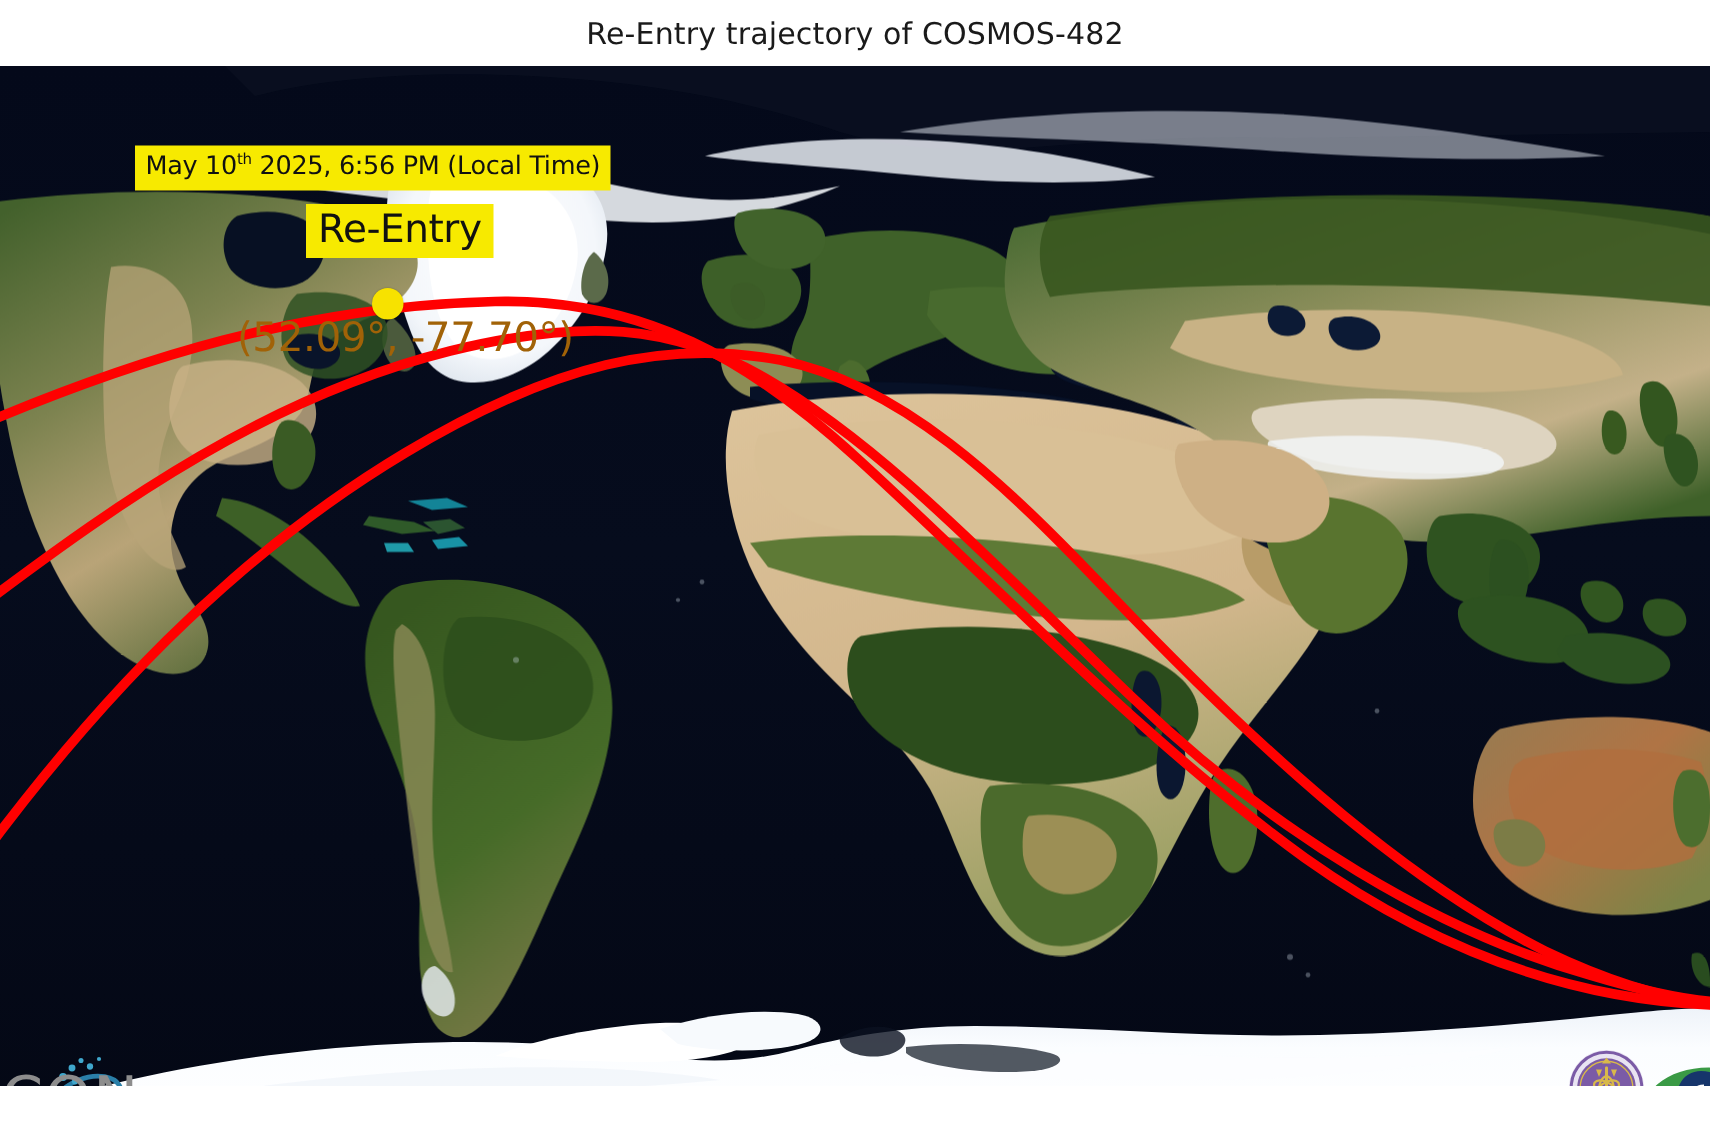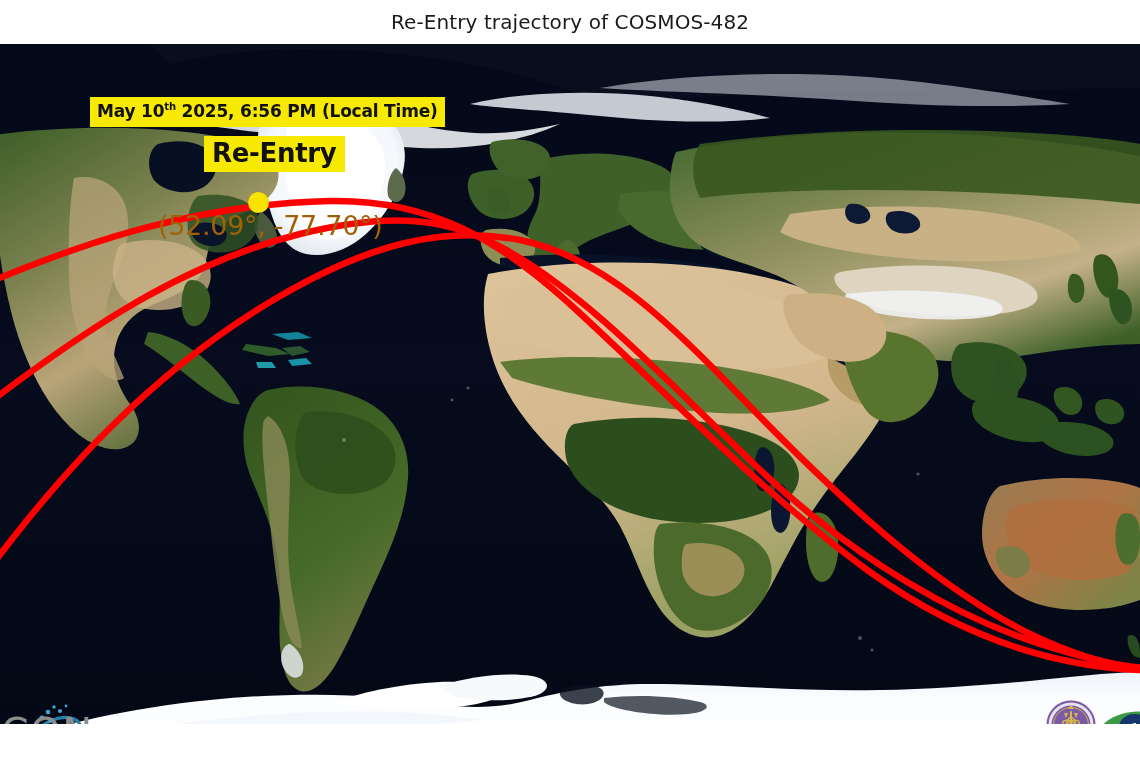--- a/index.html
+++ b/index.html
@@ -67,37 +67,37 @@
     position: absolute;
     white-space: nowrap;
     line-height: 1;
   }
   .datetime-label {
     left: 90px;
     top: 53px;
     background: #f7ea00;
     color: #111111;
     font-family: "DejaVu Sans", sans-serif;
-    font-weight: bold;
+    font-weight: normal;
     font-size: 17px;
     padding: 6px 7px 7px 7px;
     letter-spacing: -0.2px;
   }
   .datetime-label sup {
     font-size: 10px;
     vertical-align: super;
     line-height: 0;
   }
   .reentry-label {
     left: 204px;
     top: 92px;
     background: #f7ea00;
     color: #111111;
     font-family: "DejaVu Sans", sans-serif;
-    font-weight: bold;
+    font-weight: normal;
     font-size: 26px;
     padding: 4px 8px 6px 8px;
     letter-spacing: -0.3px;
   }
   .coords-label {
     left: 158px;
     top: 168px;
     color: #a16207;
     font-family: "DejaVu Sans", sans-serif;
     font-size: 27px;

